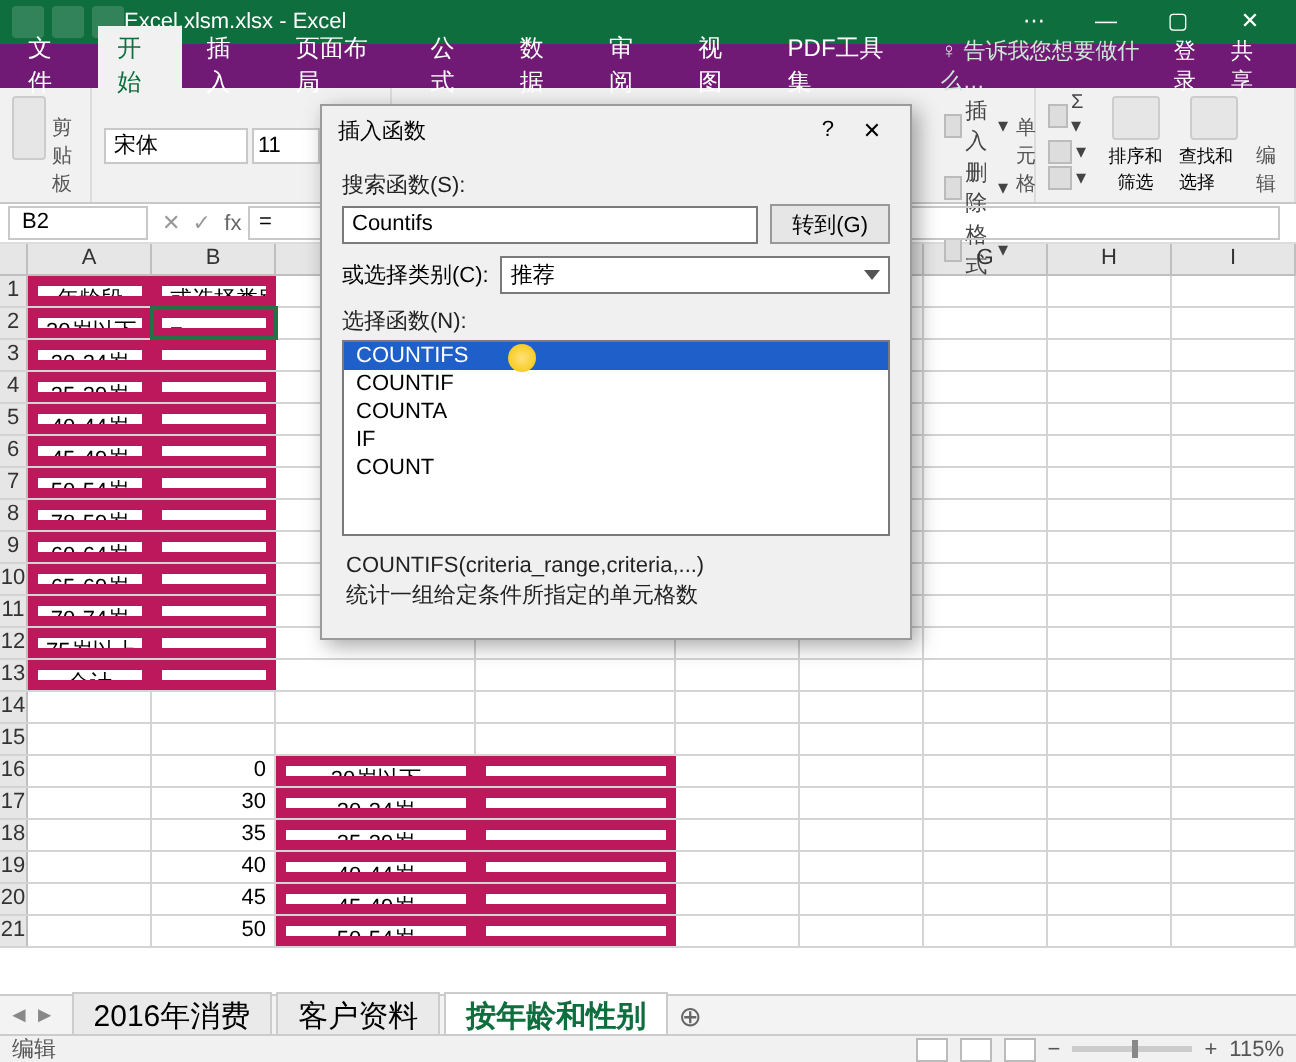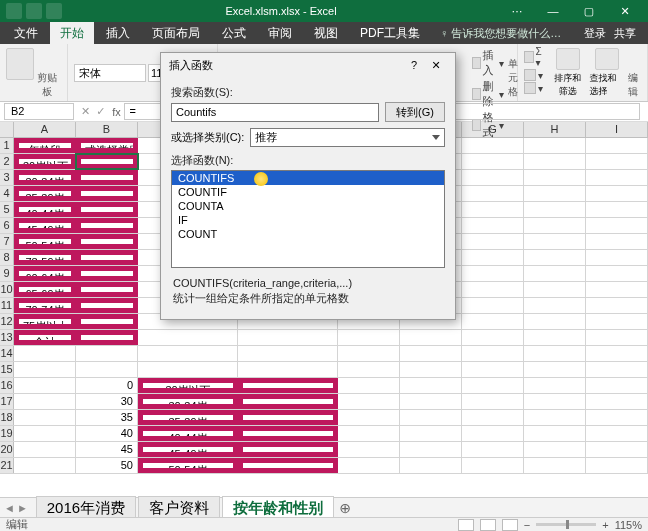--- a/index.html
+++ b/index.html
@@ -1,23 +1,23 @@
 <!DOCTYPE html>
 <html><head>
 <meta charset="utf-8">
 <style>
 *{margin:0;padding:0;box-sizing:border-box;font-family:"Microsoft YaHei","宋体",sans-serif;font-size:11px}
 body{width:648px;height:531px;background:#fff;overflow:hidden;position:relative}
 .titlebar{height:22px;background:#0f6e3e;display:flex;align-items:center;color:#fff;padding:0 6px}
 .titlebar .qat{display:flex;gap:4px;align-items:center}
 .titlebar .qat-ico{width:16px;height:16px;background:rgba(255,255,255,.15);border-radius:2px}
-.titlebar .title{flex:1;text-align:center;font-size:11px}
+.titlebar .title{flex:1;font-size:11px}
 .titlebar .winbtns{display:flex;gap:2px}
 .titlebar .winbtn{width:34px;height:18px;color:#fff;text-align:center;line-height:18px;cursor:pointer}
-.ribbon-tabs{height:22px;background:#404040;display:flex;align-items:center;padding:0 4px;gap:2px}
+.ribbon-tabs{height:22px;background:#701a75;display:flex;align-items:center;padding:0 4px;gap:2px}
 .rtab{padding:3px 10px;color:#fff;cursor:pointer;font-size:12px}
 .rtab.active{background:#f1f1f1;color:#0f6e3e}
 .tellme{margin-left:8px;color:#cfe6d8;font-size:11px}
 .right-tabs{margin-left:auto;display:flex;gap:8px;color:#fff;padding-right:8px}
 .ribbon{height:58px;background:#f1f1f1;border-bottom:1px solid #c8c8c8;display:flex}
 .rgroup{border-right:1px solid #dcdcdc;padding:2px 6px;display:flex;flex-direction:row;justify-content:space-between;min-width:44px}
 .rgroup .lbl{font-size:10px;color:#555;text-align:center;margin-top:auto}
 .rbtn{width:18px;height:18px;background:#e6e6e6;border:1px solid #ccc;border-radius:2px;display:inline-block;margin:1px}
 .bigbtn{width:30px;height:32px;background:#e6e6e6;border:1px solid #ccc;border-radius:2px;margin:2px auto}
 .font-box{display:flex;gap:2px;align-items:center}
@@ -90,32 +90,33 @@
     <div class="winbtn">✕</div>
   </div>
 </div>
 
 <div class="ribbon-tabs">
   <div class="rtab">文件</div>
   <div class="rtab active">开始</div>
   <div class="rtab">插入</div>
   <div class="rtab">页面布局</div>
   <div class="rtab">公式</div>
+  <div class="rtab">数据</div>
   <div class="rtab">审阅</div>
   <div class="rtab">视图</div>
   <div class="rtab">PDF工具集</div>
   <div class="tellme">♀ <span>告诉我您想要做什么…</span></div>
   <div class="right-tabs">
     <div>登录</div>
     <div>共享</div>
   </div>
 </div>
 
 <div class="ribbon">
-  <div class="rgroup" style="width:68px">
+  <div class="rgroup" style="width:46px">
     <div class="bigbtn"></div>
     <div class="lbl">剪贴板</div>
   </div>
   <div class="rgroup" style="width:150px">
     <div class="font-box">
       <div class="font-combo">宋体</div>
       <div class="size-combo">11</div>
       <span class="rbtn"></span>
       <span class="rbtn"></span>
     </div>

